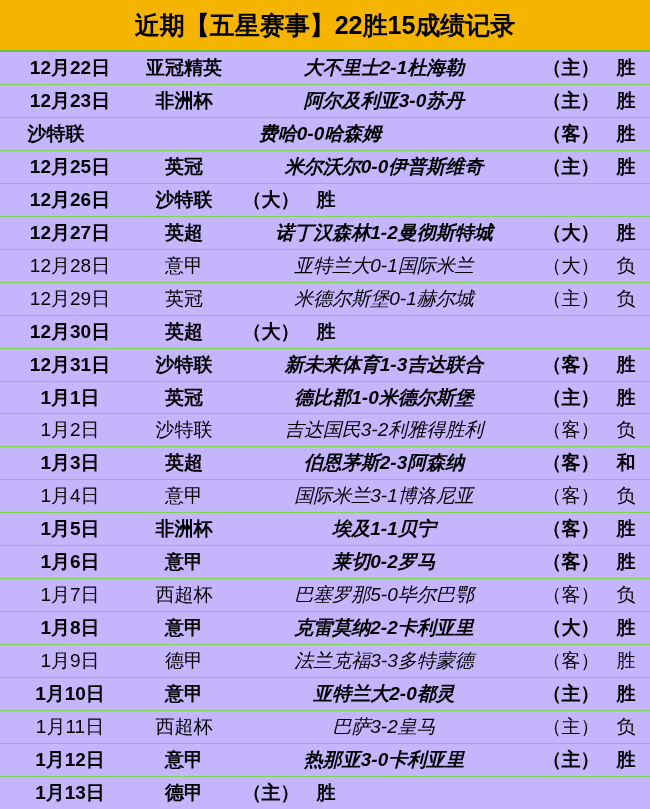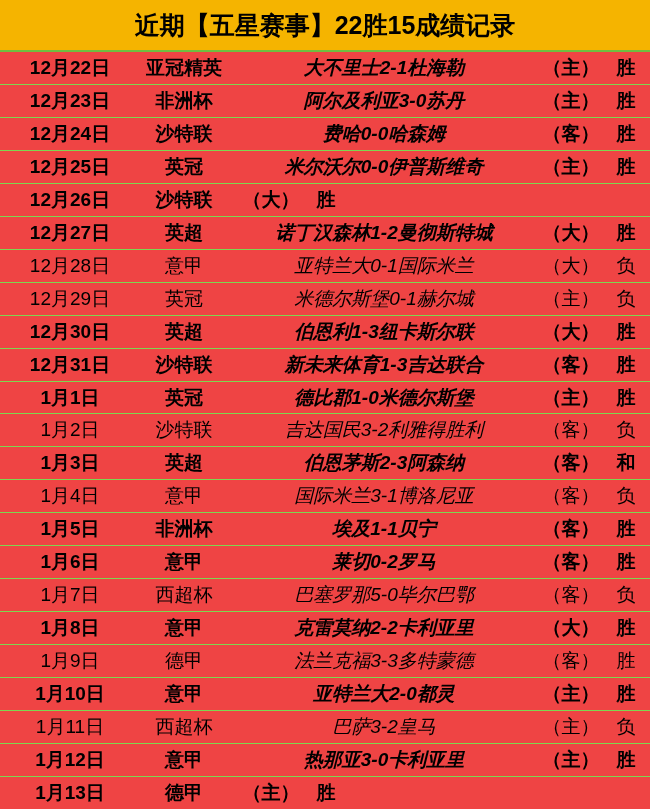--- a/index.html
+++ b/index.html
@@ -9,21 +9,21 @@
   body {
     width: 650px;
     height: 809px;
     background: #8ce25c;
     font-family: "Liberation Sans", "DejaVu Sans", sans-serif;
     overflow: hidden;
   }
   .sheet {
     width: 650px;
     height: 809px;
-    background: #ef4444;
+    background: #c4b5fd;
     display: flex;
     flex-direction: column;
     box-sizing: border-box;
   }
   .title-bar {
     background: #f5b400;
     height: 50px;
     display: flex;
     align-items: center;
     justify-content: center;
@@ -121,21 +121,20 @@
         <div class="c-result">胜</div>
       </div>
       <div class="row bold">
         <div class="c-date">12月23日</div>
         <div class="c-league">非洲杯</div>
         <div class="c-match">阿尔及利亚3-0苏丹</div>
         <div class="c-venue">（主）</div>
         <div class="c-result">胜</div>
       </div>
       <div class="row bold">
-        <div class="c-date">12月24日</div>
         <div class="c-league">沙特联</div>
         <div class="c-match">费哈0-0哈森姆</div>
         <div class="c-venue">（客）</div>
         <div class="c-result">胜</div>
       </div>
       <div class="row bold">
         <div class="c-date">12月25日</div>
         <div class="c-league">英冠</div>
         <div class="c-match">米尔沃尔0-0伊普斯维奇</div>
         <div class="c-venue">（主）</div>
@@ -164,21 +163,20 @@
       <div class="row thin">
         <div class="c-date">12月29日</div>
         <div class="c-league">英冠</div>
         <div class="c-match">米德尔斯堡0-1赫尔城</div>
         <div class="c-venue">（主）</div>
         <div class="c-result">负</div>
       </div>
       <div class="row bold">
         <div class="c-date">12月30日</div>
         <div class="c-league">英超</div>
-        <div class="c-match">伯恩利1-3纽卡斯尔联</div>
         <div class="c-venue">（大）</div>
         <div class="c-result">胜</div>
       </div>
       <div class="row bold">
         <div class="c-date">12月31日</div>
         <div class="c-league">沙特联</div>
         <div class="c-match">新未来体育1-3吉达联合</div>
         <div class="c-venue">（客）</div>
         <div class="c-result">胜</div>
       </div>

